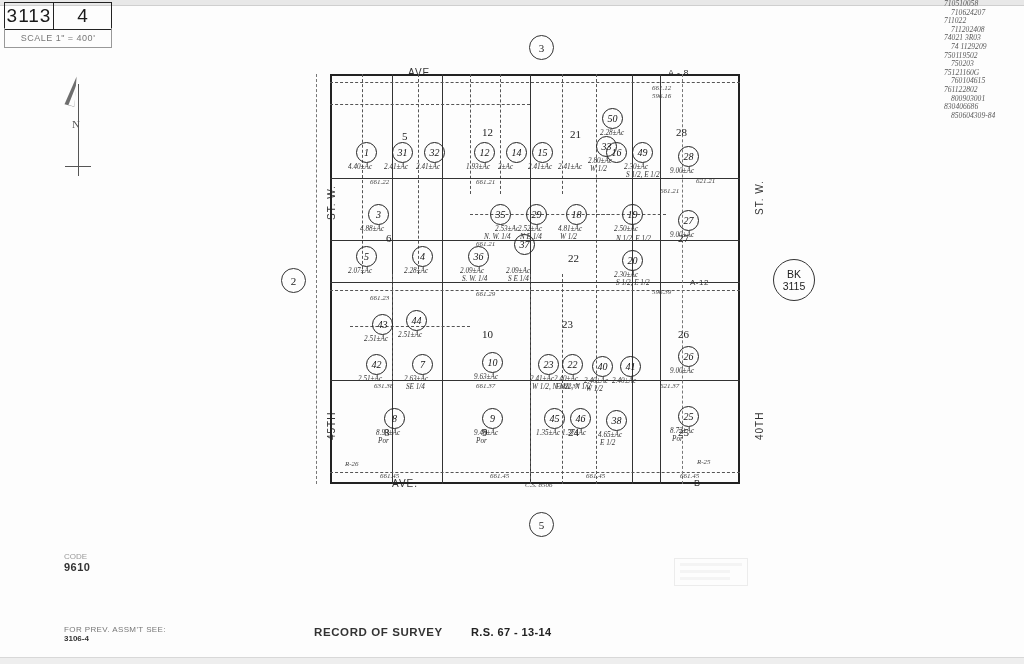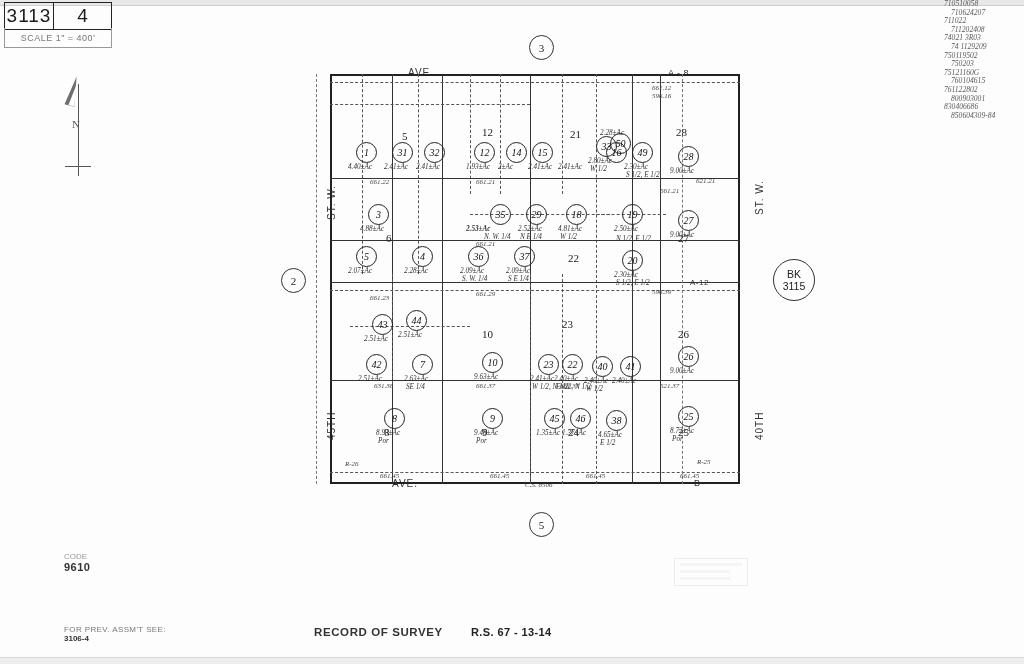--- a/index.html
+++ b/index.html
@@ -220,51 +220,51 @@
         <div class="acre" style="left: 136px; top: 89px;">1.93±Ac</div>
         <div class="pnum" style="left: 176px; top: 68px;">14</div>
         <div class="acre" style="left: 168px; top: 89px;">2±Ac</div>
         <div class="pnum" style="left: 202px; top: 68px;">15</div>
         <div class="acre" style="left: 198px; top: 89px;">2.41±Ac</div>
         <div class="pnum" style="left: 236px; top: 68px; margin-left: 40px;">16</div>
         <div class="acre" style="left: 228px; top: 89px;">2.41±Ac</div>
         <div class="pnum" style="left: 266px; top: 62px;">33</div>
         <div class="acre" style="left: 258px; top: 83px;">2.80±Ac</div>
         <div class="acre" style="left: 260px; top: 91px;">W 1/2</div>
-        <div class="pnum" style="left: 280px; top: 34px; margin-top: 25px;">50</div>
+        <div class="pnum" style="left: 272px; top: 34px;">50</div>
         <div class="acre" style="left: 270px; top: 55px;">2.28±Ac</div>
         <div class="pnum" style="left: 302px; top: 68px;">49</div>
         <div class="acre" style="left: 294px; top: 89px;">2.30±Ac</div>
         <div class="acre" style="left: 296px; top: 97px;">S 1/2, E 1/2</div>
         <div class="pnum" style="left: 348px; top: 72px;">28</div>
         <div class="acre" style="left: 340px; top: 93px;">9.00±Ac</div>
         <div class="pnum" style="left: 38px; top: 130px;">3</div>
         <div class="acre" style="left: 30px; top: 151px;">4.88±Ac</div>
         <div class="pnum" style="left: 160px; top: 130px;">35</div>
-        <div class="acre" style="left: 136px; top: 151px; font-weight: bold;">2.53±Ac</div>
+        <div class="acre" style="left: 165px; top: 151px;">2.53±Ac</div>
         <div class="acre" style="left: 154px; top: 159px;">N. W. 1/4</div>
         <div class="pnum" style="left: 196px; top: 130px;">29</div>
         <div class="acre" style="left: 188px; top: 151px;">2.52±Ac</div>
         <div class="acre" style="left: 190px; top: 159px;">N E 1/4</div>
         <div class="pnum" style="left: 236px; top: 130px;">18</div>
         <div class="acre" style="left: 228px; top: 151px;">4.81±Ac</div>
         <div class="acre" style="left: 230px; top: 159px;">W 1/2</div>
         <div class="pnum" style="left: 292px; top: 130px;">19</div>
         <div class="acre" style="left: 284px; top: 151px;">2.50±Ac</div>
         <div class="acre" style="left: 286px; top: 161px;">N 1/2, E 1/2</div>
         <div class="pnum" style="left: 348px; top: 136px;">27</div>
         <div class="acre" style="left: 340px; top: 157px;">9.00±Ac</div>
         <div class="pnum" style="left: 26px; top: 172px;">5</div>
         <div class="acre" style="left: 18px; top: 193px;">2.07±Ac</div>
         <div class="pnum" style="left: 82px; top: 172px;">4</div>
         <div class="acre" style="left: 74px; top: 193px;">2.28±Ac</div>
         <div class="pnum" style="left: 138px; top: 172px;">36</div>
         <div class="acre" style="left: 130px; top: 193px;">2.09±Ac</div>
         <div class="acre" style="left: 132px; top: 201px;">S. W. 1/4</div>
-        <div class="pnum" style="left: 184px; top: 172px;">37</div>
+        <div class="pnum" style="left: 184px; top: 160px;">37</div>
         <div class="acre" style="left: 176px; top: 193px;">2.09±Ac</div>
         <div class="acre" style="left: 178px; top: 201px;">S E 1/4</div>
         <div class="pnum" style="left: 292px; top: 176px;">20</div>
         <div class="acre" style="left: 284px; top: 197px;">2.30±Ac</div>
         <div class="acre" style="left: 286px; top: 205px;">S 1/2, E 1/2</div>
         <div class="pnum" style="left: 42px; top: 240px;">43</div>
         <div class="acre" style="left: 34px; top: 261px;">2.51±Ac</div>
         <div class="pnum" style="left: 76px; top: 236px;">44</div>
         <div class="acre" style="left: 68px; top: 257px;">2.51±Ac</div>
         <div class="pnum" style="left: 36px; top: 280px;">42</div>

